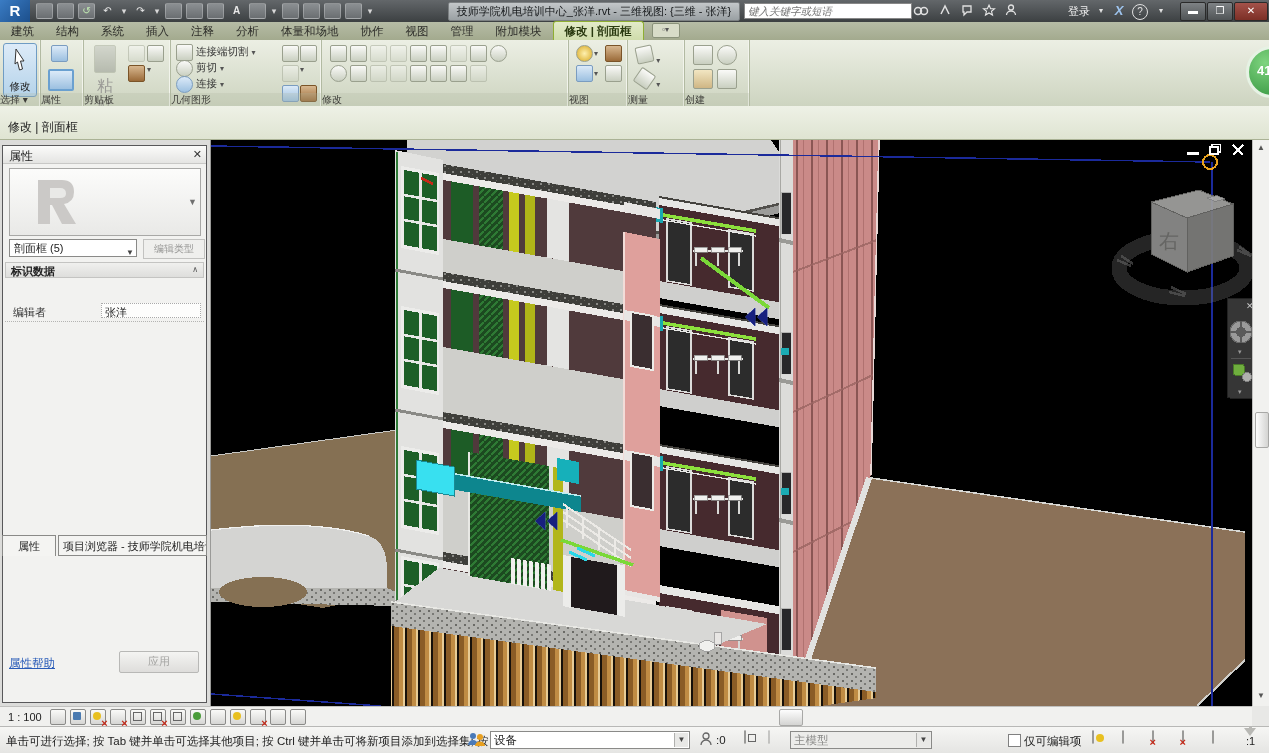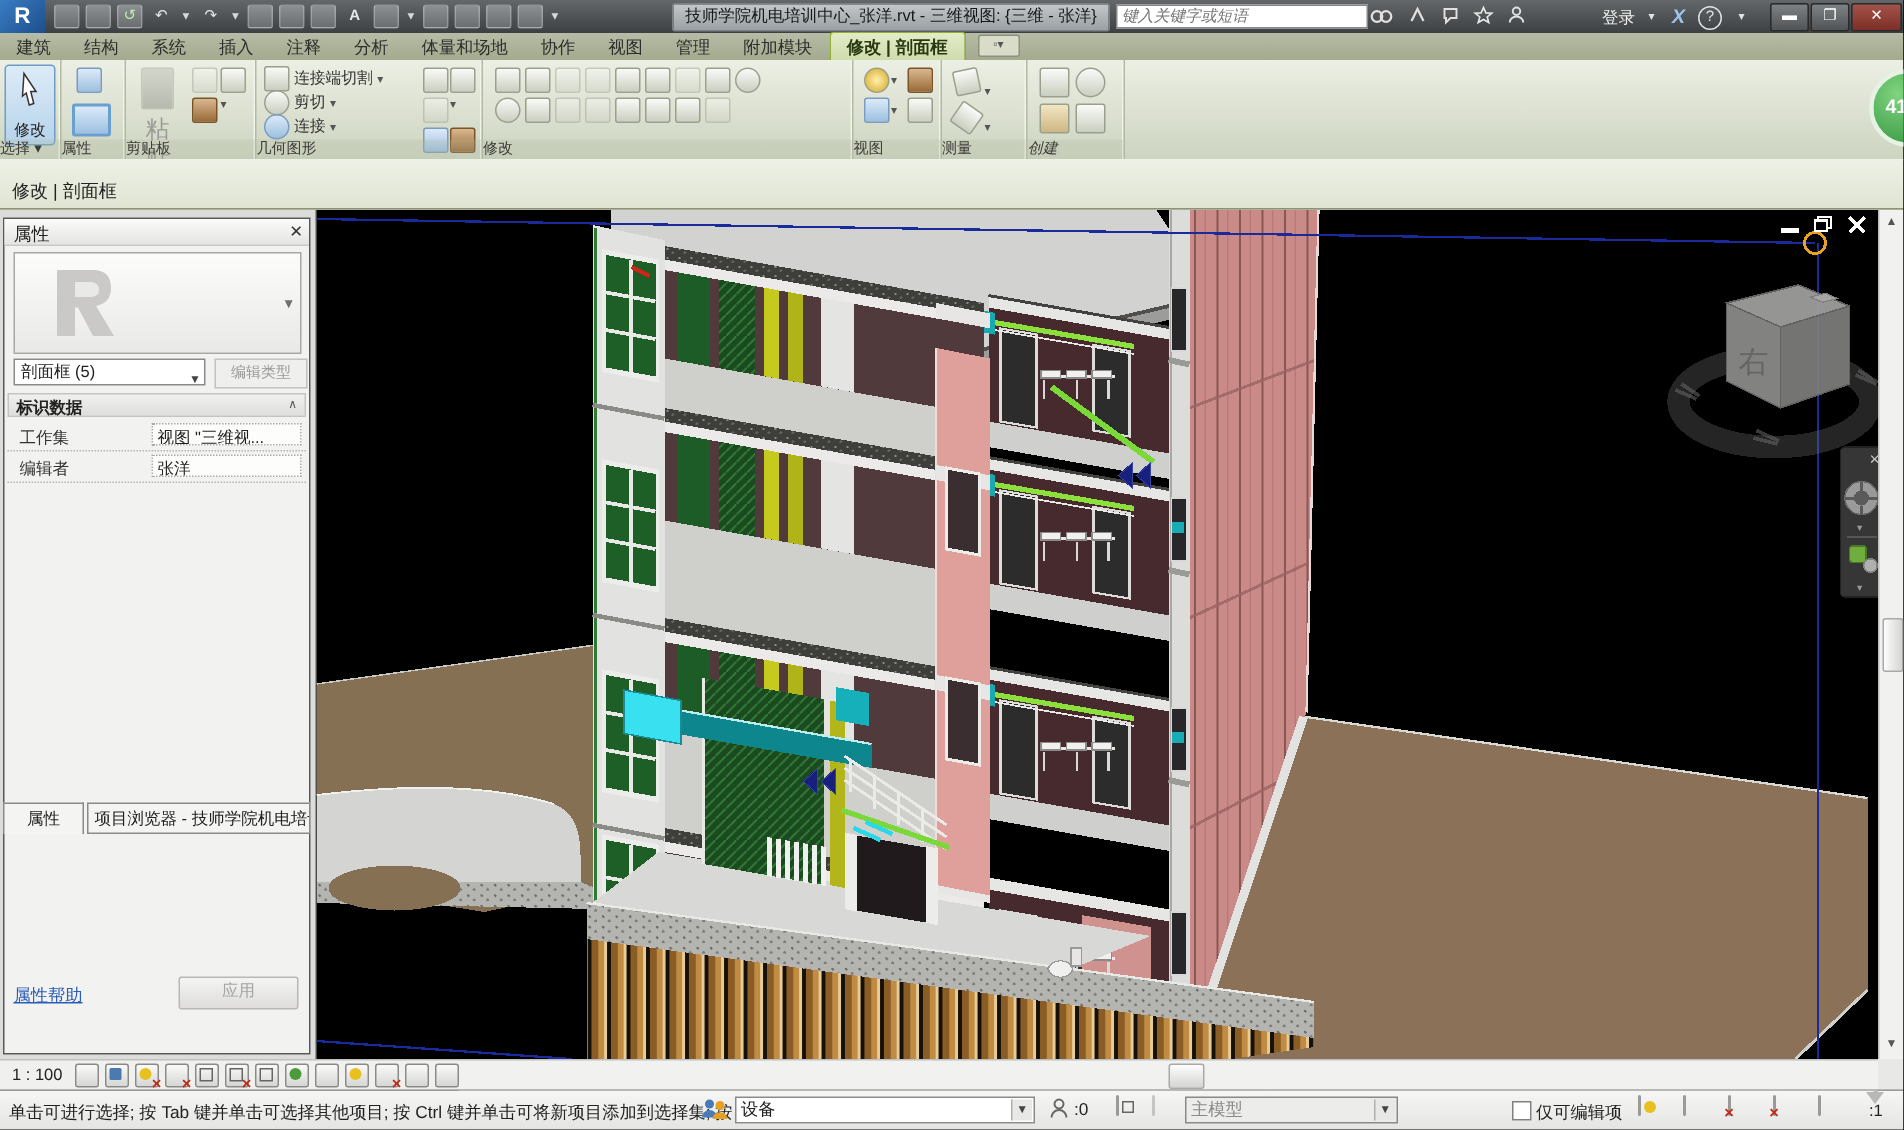--- a/index.html
+++ b/index.html
@@ -293,21 +293,21 @@
     </div>
     <div class="plabel">视图</div>
   </div>
   <div class="rpanel" style="width:56px;">
     <div style="padding:6px 0 0 8px;">
       <div><span class="ric" style="transform:rotate(-12deg);"></span> <span class="caret-s">▾</span></div>
       <div style="margin-top:4px;"><span class="ric" style="transform:rotate(35deg);"></span> <span class="caret-s">▾</span></div>
     </div>
     <div class="plabel">测量</div>
   </div>
-  <div class="rpanel" style="width:64px;font-style:italic;">
+  <div class="rpanel" style="width:64px;">
     <div style="padding:5px 0 0 8px;display:grid;grid-template-columns:20px 20px;gap:4px;">
       <span class="ric" style="width:18px;height:18px;"></span>
       <span class="ric round" style="width:18px;height:18px;"></span>
       <span class="ric" style="width:18px;height:18px;background:linear-gradient(#f2e6c2,#cfb684);"></span>
       <span class="ric" style="width:18px;height:18px;"></span>
     </div>
     <div class="plabel">创建</div>
   </div>
   <div style="flex:1;"></div>
 </div>
@@ -329,24 +329,20 @@
     <span class="dd">▼</span>
   </div>
   <div id="type-select" class="abs">
     <span>剖面框 (5)</span>
     <span class="dd">▼</span>
   </div>
   <div id="edit-type" class="abs">编辑类型</div>
   <div id="ident-hdr" class="abs">
     <span>标识数据</span>
     <span class="chev">∧</span>
-  </div>
-  <div class="prow abs" style="top:134px;">
-    <span class="pl">工作集</span>
-    <span class="pv">视图 "三维视...</span>
   </div>
   <div class="prow abs" style="top:155px;">
     <span class="pl">编辑者</span>
     <span class="pv">张洋</span>
   </div>
   <a id="pal-help" class="abs">属性帮助</a>
   <div id="pal-apply" class="abs">应用</div>
 </div>
 <div class="paltab abs" style="left:2px;width:54px;border-bottom:none;">属性</div>
 <div class="paltab abs" style="left:58px;width:149px;padding:0 4px;">项目浏览器 - 技师学院机电培训...</div>

